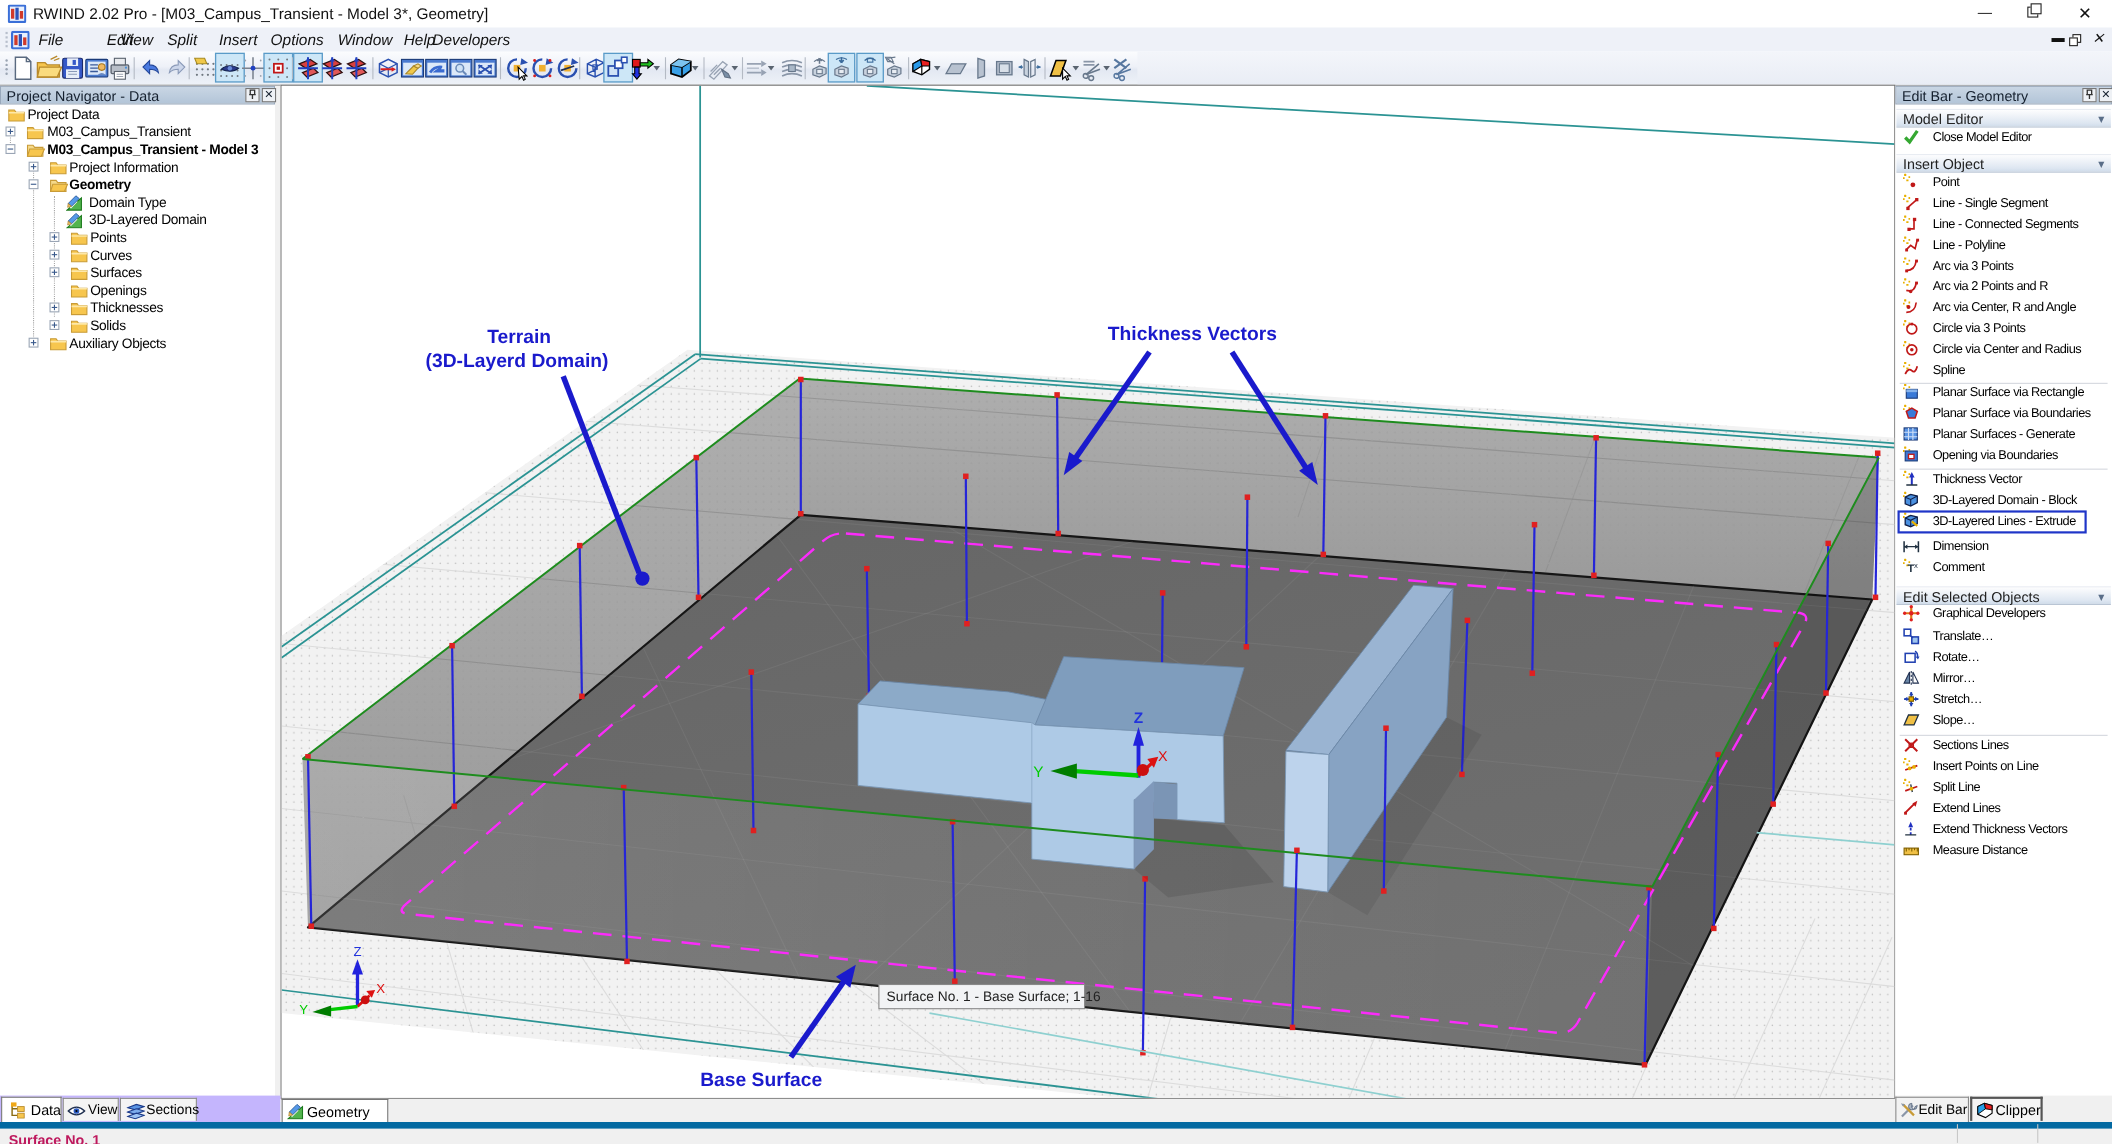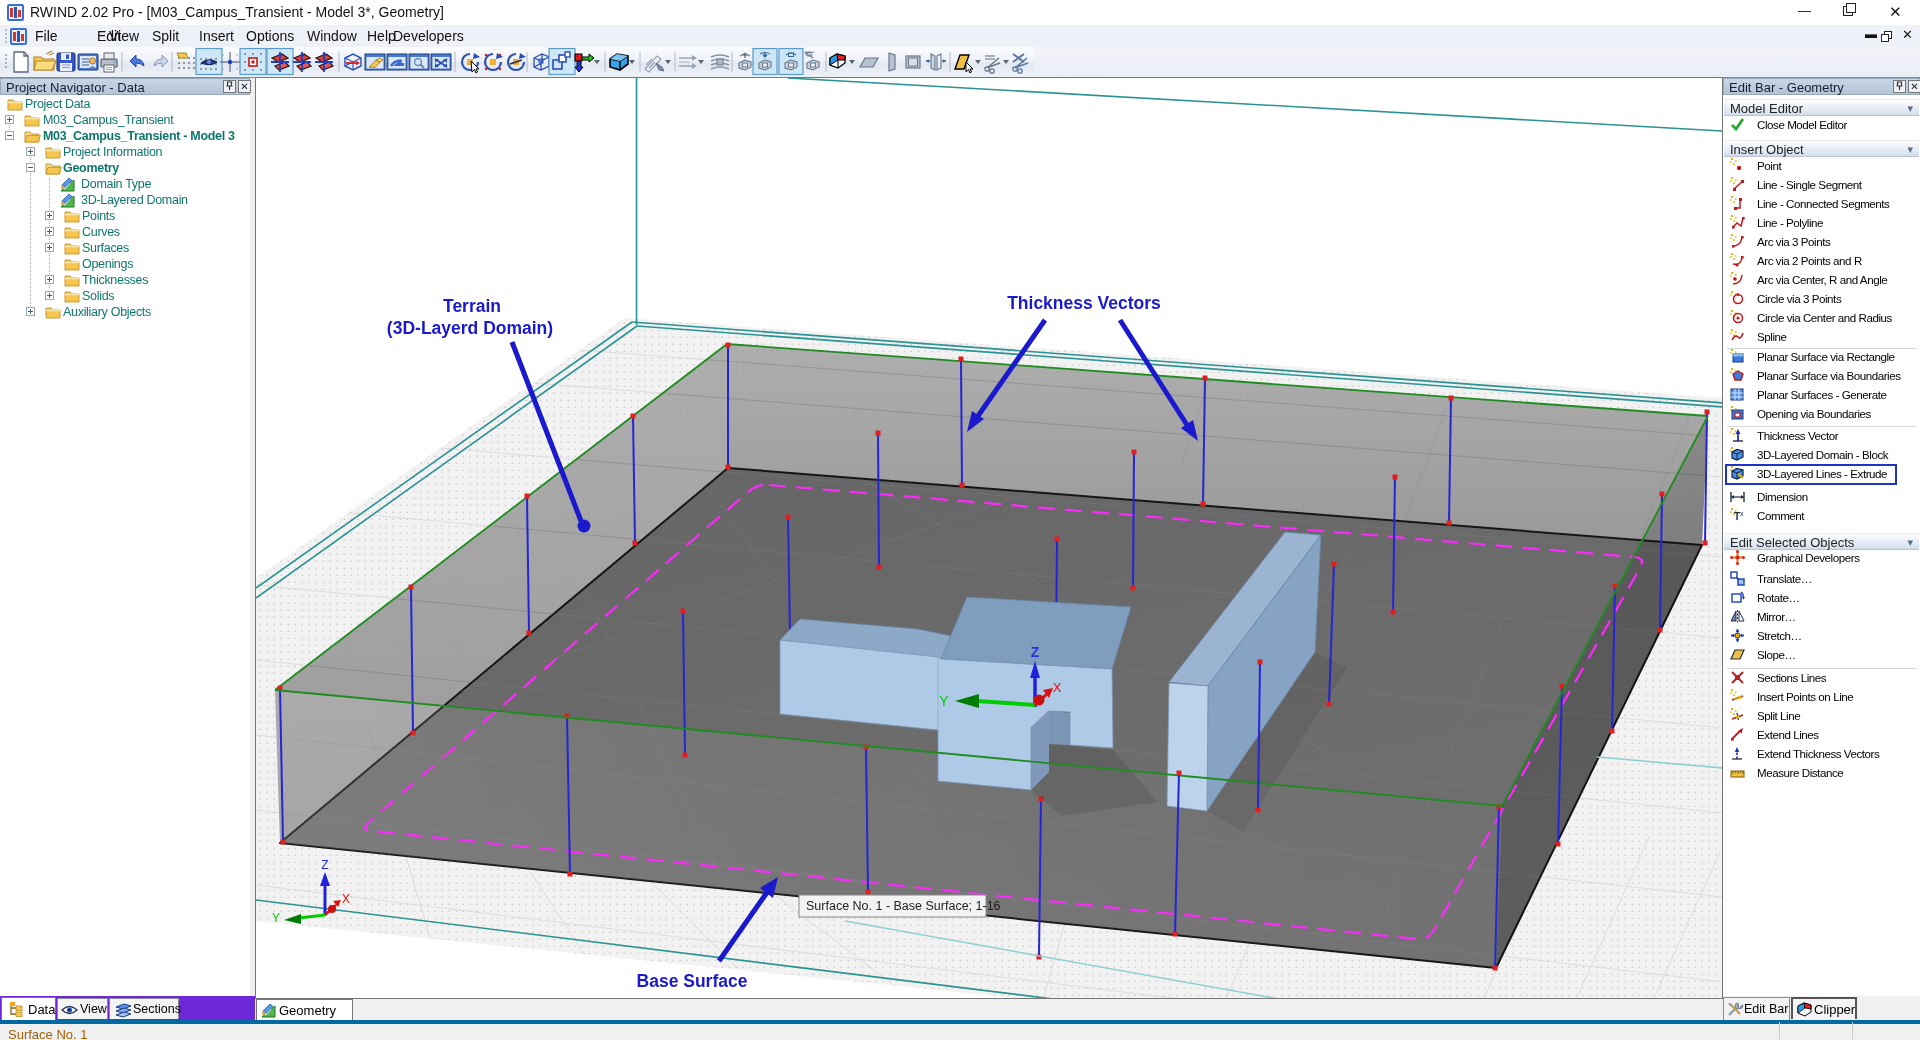--- a/index.html
+++ b/index.html
@@ -1,46 +1,46 @@
 <!DOCTYPE html>
 <html><head>
 <meta charset="utf-8">
 <style>
   * { margin:0; padding:0; box-sizing:border-box; }
   html,body { width:1920px; height:1040px; overflow:hidden; font-family:"Liberation Sans",sans-serif; background:#fff; }
   .abs { position:absolute; }
   #titlebar { position:absolute; left:0; top:0; width:1920px; height:25px; background:#fff; }
   #titletext { position:absolute; left:30px; top:4px; font-size:14px; color:#111; }
-  #menubar { position:absolute; left:0; top:25px; width:1920px; height:22px; background:#eef1f8; }
+  #menubar { position:absolute; left:0; top:25px; width:1920px; height:22px; background:#eef1f8;font-style:italic; }
   .menuitem { position:absolute; top:3px; font-size:14px; color:#111; }
   #toolbar { position:absolute; left:0; top:47px; width:1920px; height:31px;
      background:linear-gradient(#fbfcfe,#eef1f8 45%,#e3e8f2 55%,#eef2f8); border-bottom:1px solid #8a8a8a; }
   #tbend { position:absolute; left:1034px; top:47px; width:886px; height:30px; background:linear-gradient(#f3f5fa,#e9edf5); }
   
   #lp { position:absolute; left:0; top:78px; width:250px; height:918px; background:#fff; }
   #lptitle { position:absolute; left:0; top:0; width:250px; height:17px; background:linear-gradient(#c9d6e4,#b3c5d8); border:1px solid #98a8bb; font-size:13px; color:#15202e; padding:1px 0 0 5px; }
-  .treerow { position:absolute; left:0; height:16px; letter-spacing:-0.3px; font-size:12.5px; color:#0f766e; white-space:nowrap; }
+  .treerow { position:absolute; left:0; height:16px; letter-spacing:-0.3px; font-size:12.5px; color:#000000; white-space:nowrap; }
   .pm { position:absolute; width:9px; height:9px; background:#fff; border:1px solid #9aa5b5; }
   .pm:before { content:""; position:absolute; left:1px; top:3px; width:5px; height:1px; background:#3a5a8c; }
   .pm.plus:after { content:""; position:absolute; left:3px; top:1px; width:1px; height:5px; background:#3a5a8c; }
   
   #rp { position:absolute; left:1723px; top:78px; width:197px; height:918px; background:#fff; }
   #rptitle { position:absolute; left:0; top:0; width:197px; height:17px; background:linear-gradient(#c9d6e4,#b3c5d8); border:1px solid #98a8bb; font-size:13px; color:#15202e; padding:1px 0 0 5px; }
   .sechdr { position:absolute; left:1px; width:195px; height:17px; background:linear-gradient(#fdfdfe,#dde6f1 80%,#d0dcea); border-top:1px solid #e8ecf2; border-bottom:1px solid #b9c5d4; font-size:13px; color:#222; padding:1px 0 0 6px; }
   .sechdr:after { content:"\25BE"; position:absolute; right:6px; top:2px; color:#5a6e88; font-size:11px; }
   .rpitem { position:absolute; left:34px; letter-spacing:-0.45px; font-size:11.6px; color:#000; white-space:nowrap; }
   .rpsep { position:absolute; left:4px; width:189px; height:1px; background:#d4d8de; }
   
   #vp { position:absolute; left:255px; top:77px; width:1468px; height:922px; border:1px solid #767676; background:#fff; }
   
-  #lptabs { position:absolute; left:0; top:996px; width:255px; height:24px; background:#6d28d9; }
+  #lptabs { position:absolute; left:0; top:996px; width:255px; height:24px; background:#c4b5fd; }
   #vptabs { position:absolute; left:255px; top:999px; width:1468px; height:21px; background:#f0f0f0; }
   #rptabs { position:absolute; left:1723px; top:996px; width:197px; height:24px; background:#f0f0f0; }
   .tab { position:absolute; font-size:13px; color:#000; background:#f4f4f4; border:1px solid #8a8a8a; border-bottom:none; }
-  #statusbar { position:absolute; left:0; top:1020px; width:1920px; height:20px; background:#f0f0f0; border-top:4px solid #0369a1; font-size:13px; color:#a16207; }
+  #statusbar { position:absolute; left:0; top:1020px; width:1920px; height:20px; background:#f0f0f0; border-top:6px solid #0369a1; font-size:13px; color:#be185d;font-weight:bold; }
   .ssep { position:absolute; top:1022px; width:1px; height:17px; background:#c8c8c8; }
   .wbtn { position:absolute; font-size:13px; color:#111; }
 </style>
 </head>
 <body>
 <div id="titlebar">
   <div class="abs" style="left:7px;top:4px;width:17px;height:17px;"><svg width="17" height="17">
         <rect x="0" y="0" width="17" height="17" rx="2" fill="#3a6fd8"></rect>
         <rect x="2" y="2" width="13" height="13" fill="#e8f0fe"></rect>
         <rect x="3" y="4" width="3" height="9" fill="#d03a2a"></rect>

